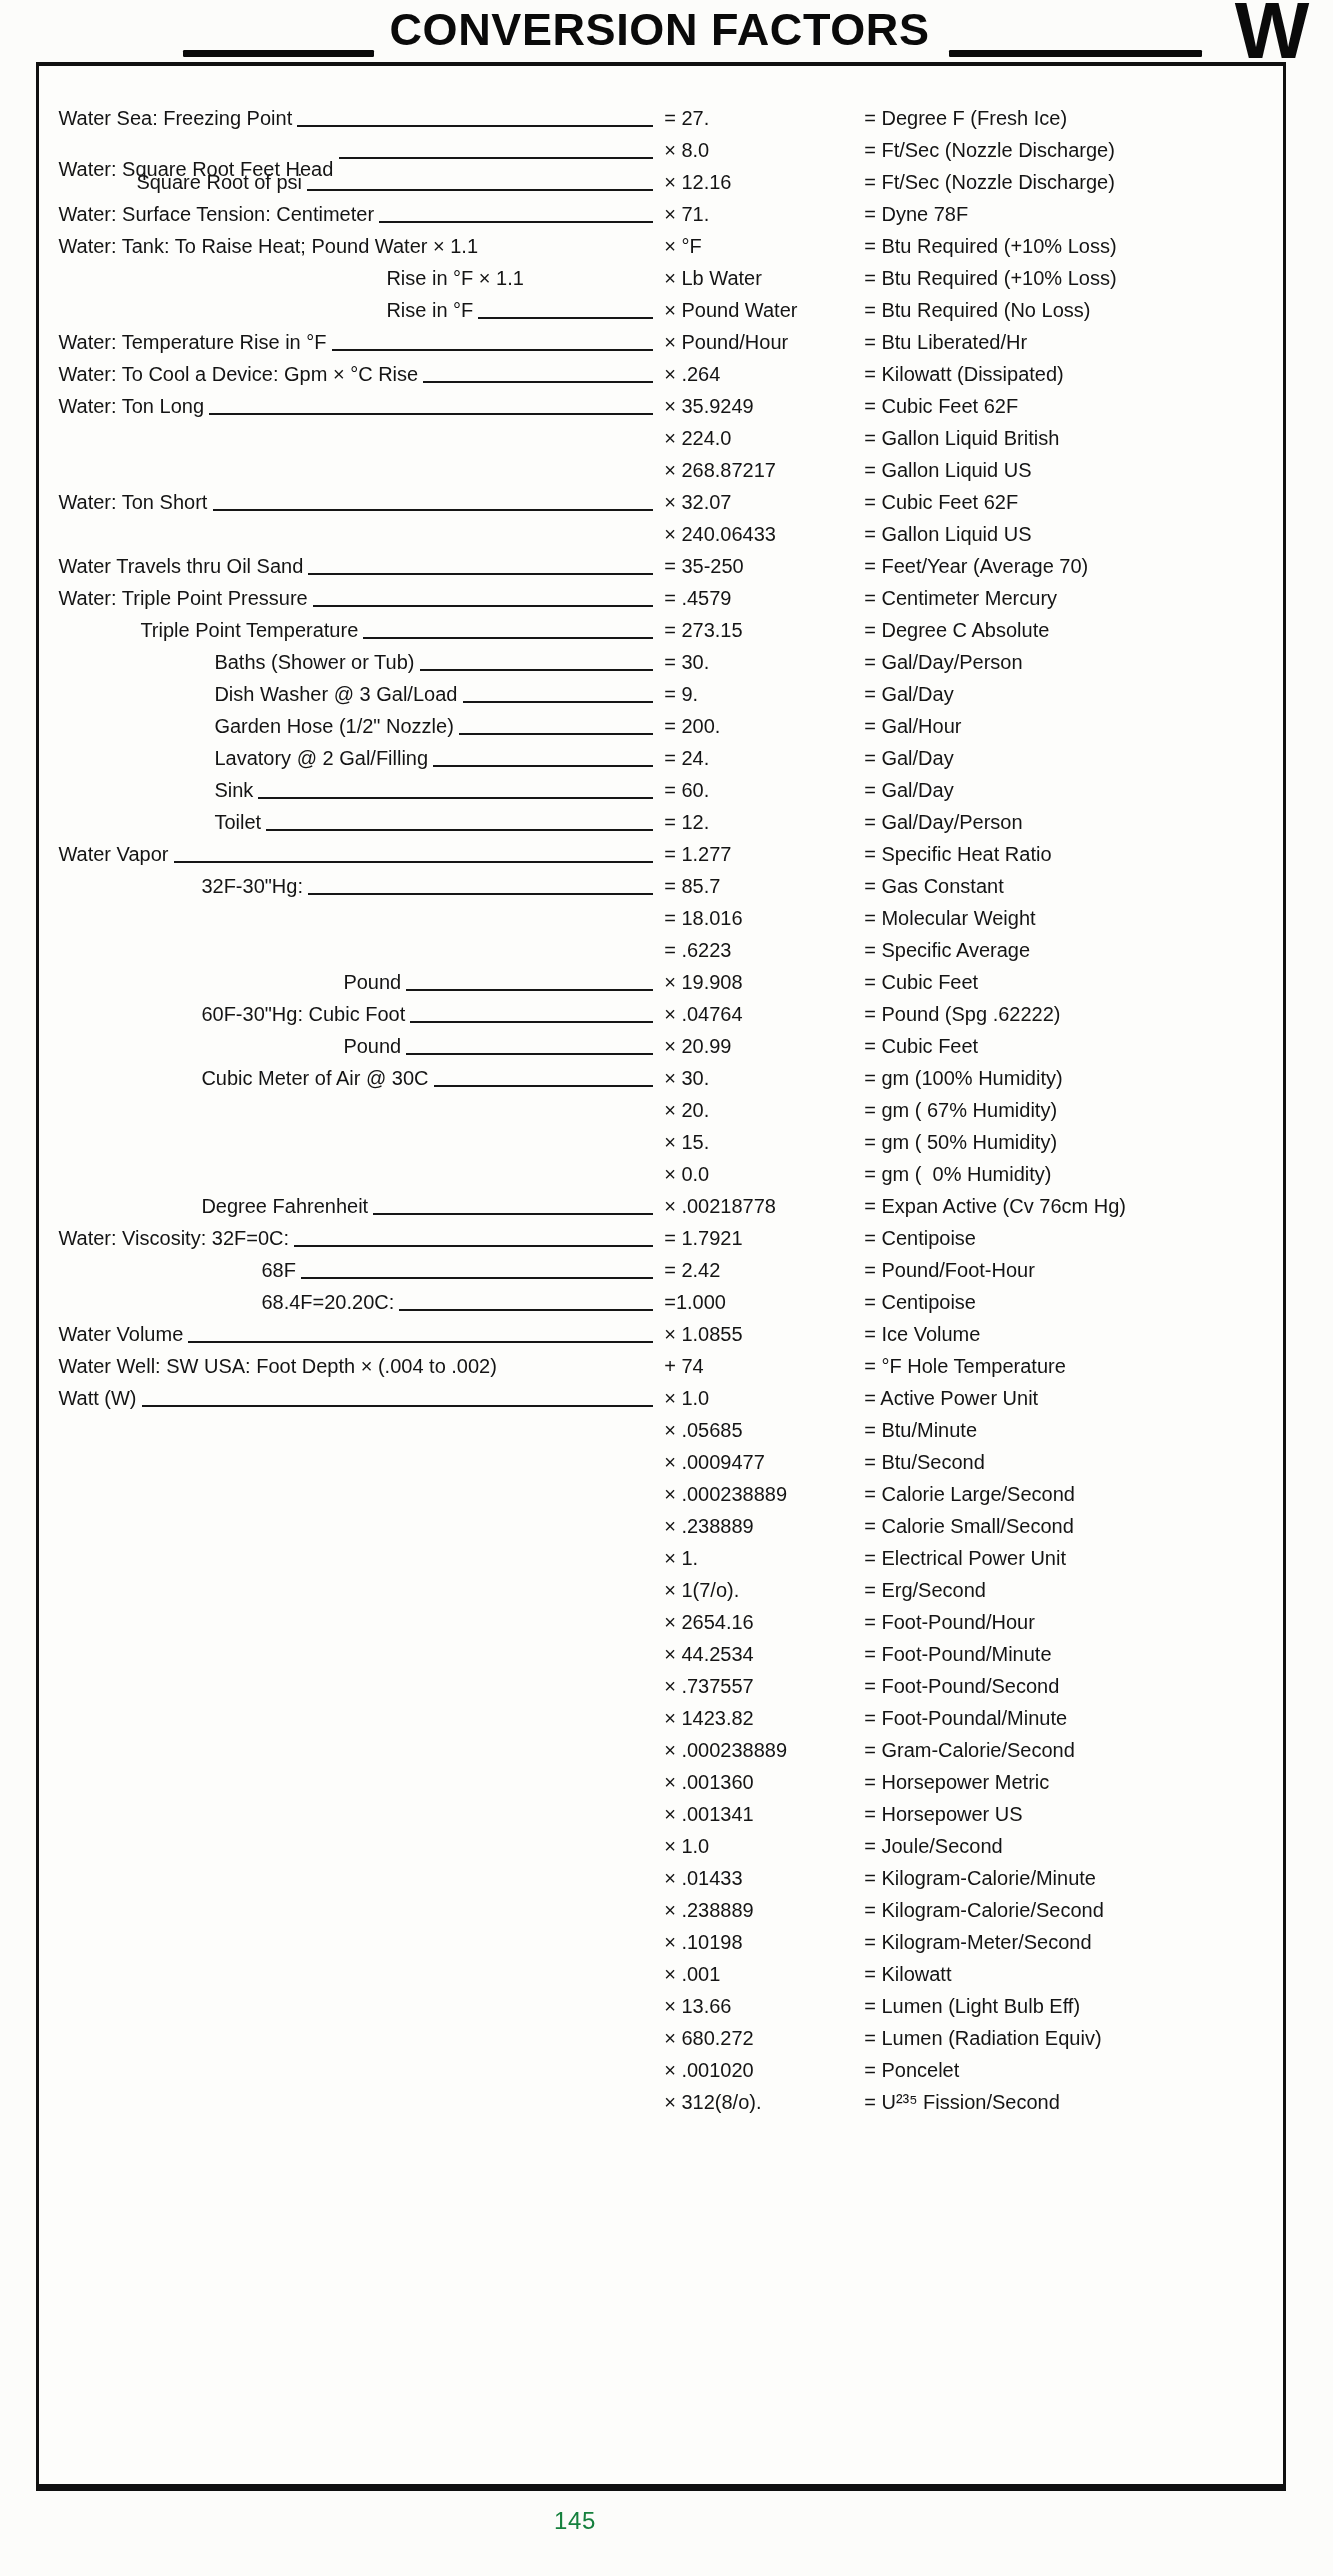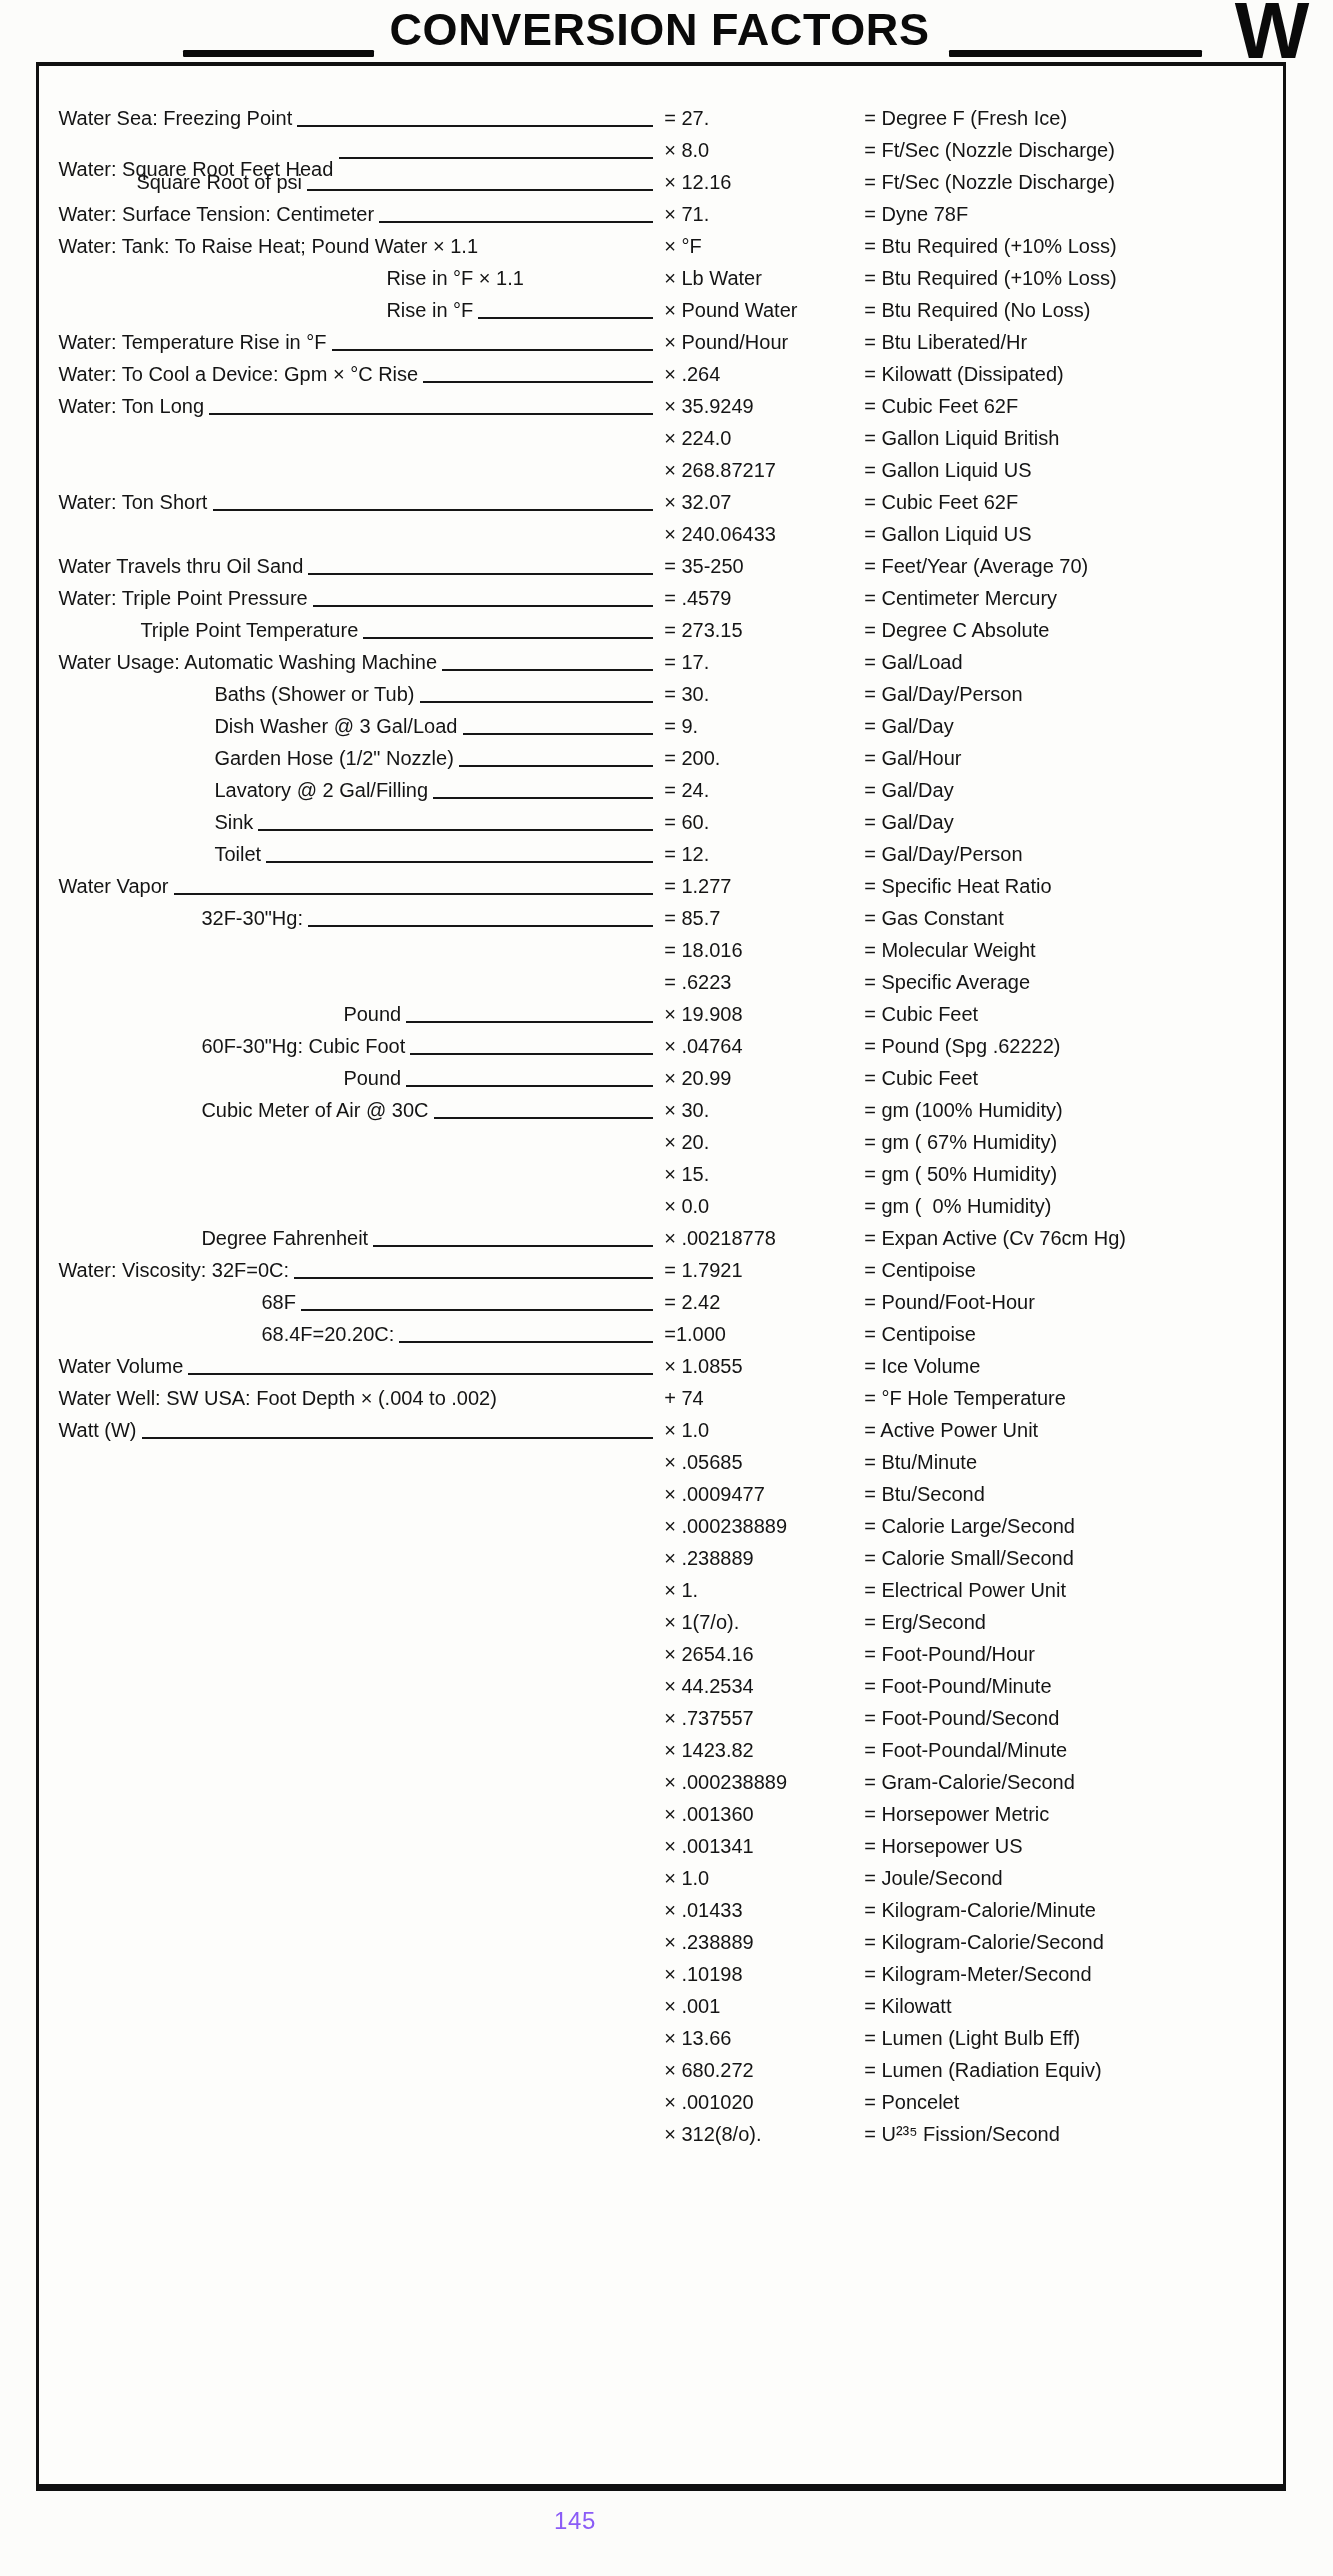--- a/index.html
+++ b/index.html
@@ -41,21 +41,21 @@
     flex:1 1 auto;align-self:flex-end;height:0;
     border-bottom:2.6px solid #161616;
     margin:0 11.6px 7.1px 5.2px;min-width:7.8px;
   }
   .leader.hidden{border-bottom:none;}
   .val{flex:0 0 200px;white-space:pre;}
   .unit{flex:0 0 411px;white-space:pre;}
   
   .page-number{
     position:absolute;left:0;width:1150px;top:2507px;
-    text-align:center;font-size:24px;color:#8b5cf6;letter-spacing:0.6px;
+    text-align:center;font-size:24px;color:#15803d;letter-spacing:0.6px;
   }
 </style>
 </head>
 <body>
 
 <div class="title-bar">
   <span class="title-rule rule-left"></span>
   <h1 class="page-title">CONVERSION FACTORS</h1>
   <span class="title-rule rule-right"></span>
   <span class="section-letter">W</span>
@@ -159,26 +159,20 @@
     <span class="val">= .4579</span>
     <span class="unit">= Centimeter Mercury</span>
   </div>
       <div class="row">
     <span class="lbl" style="padding-left: 82px;">Triple Point Temperature</span>
     <span class="leader"></span>
     <span class="val">= 273.15</span>
     <span class="unit">= Degree C Absolute</span>
   </div>
       <div class="row">
-    <span class="lbl" style="padding-left: 0px;">Water Usage: Automatic Washing Machine</span>
-    <span class="leader"></span>
-    <span class="val">= 17.</span>
-    <span class="unit">= Gal/Load</span>
-  </div>
-      <div class="row">
     <span class="lbl" style="padding-left: 156px;">Baths (Shower or Tub)</span>
     <span class="leader"></span>
     <span class="val">= 30.</span>
     <span class="unit">= Gal/Day/Person</span>
   </div>
       <div class="row">
     <span class="lbl" style="padding-left: 156px;">Dish Washer @ 3 Gal/Load</span>
     <span class="leader"></span>
     <span class="val">= 9.</span>
     <span class="unit">= Gal/Day</span>

